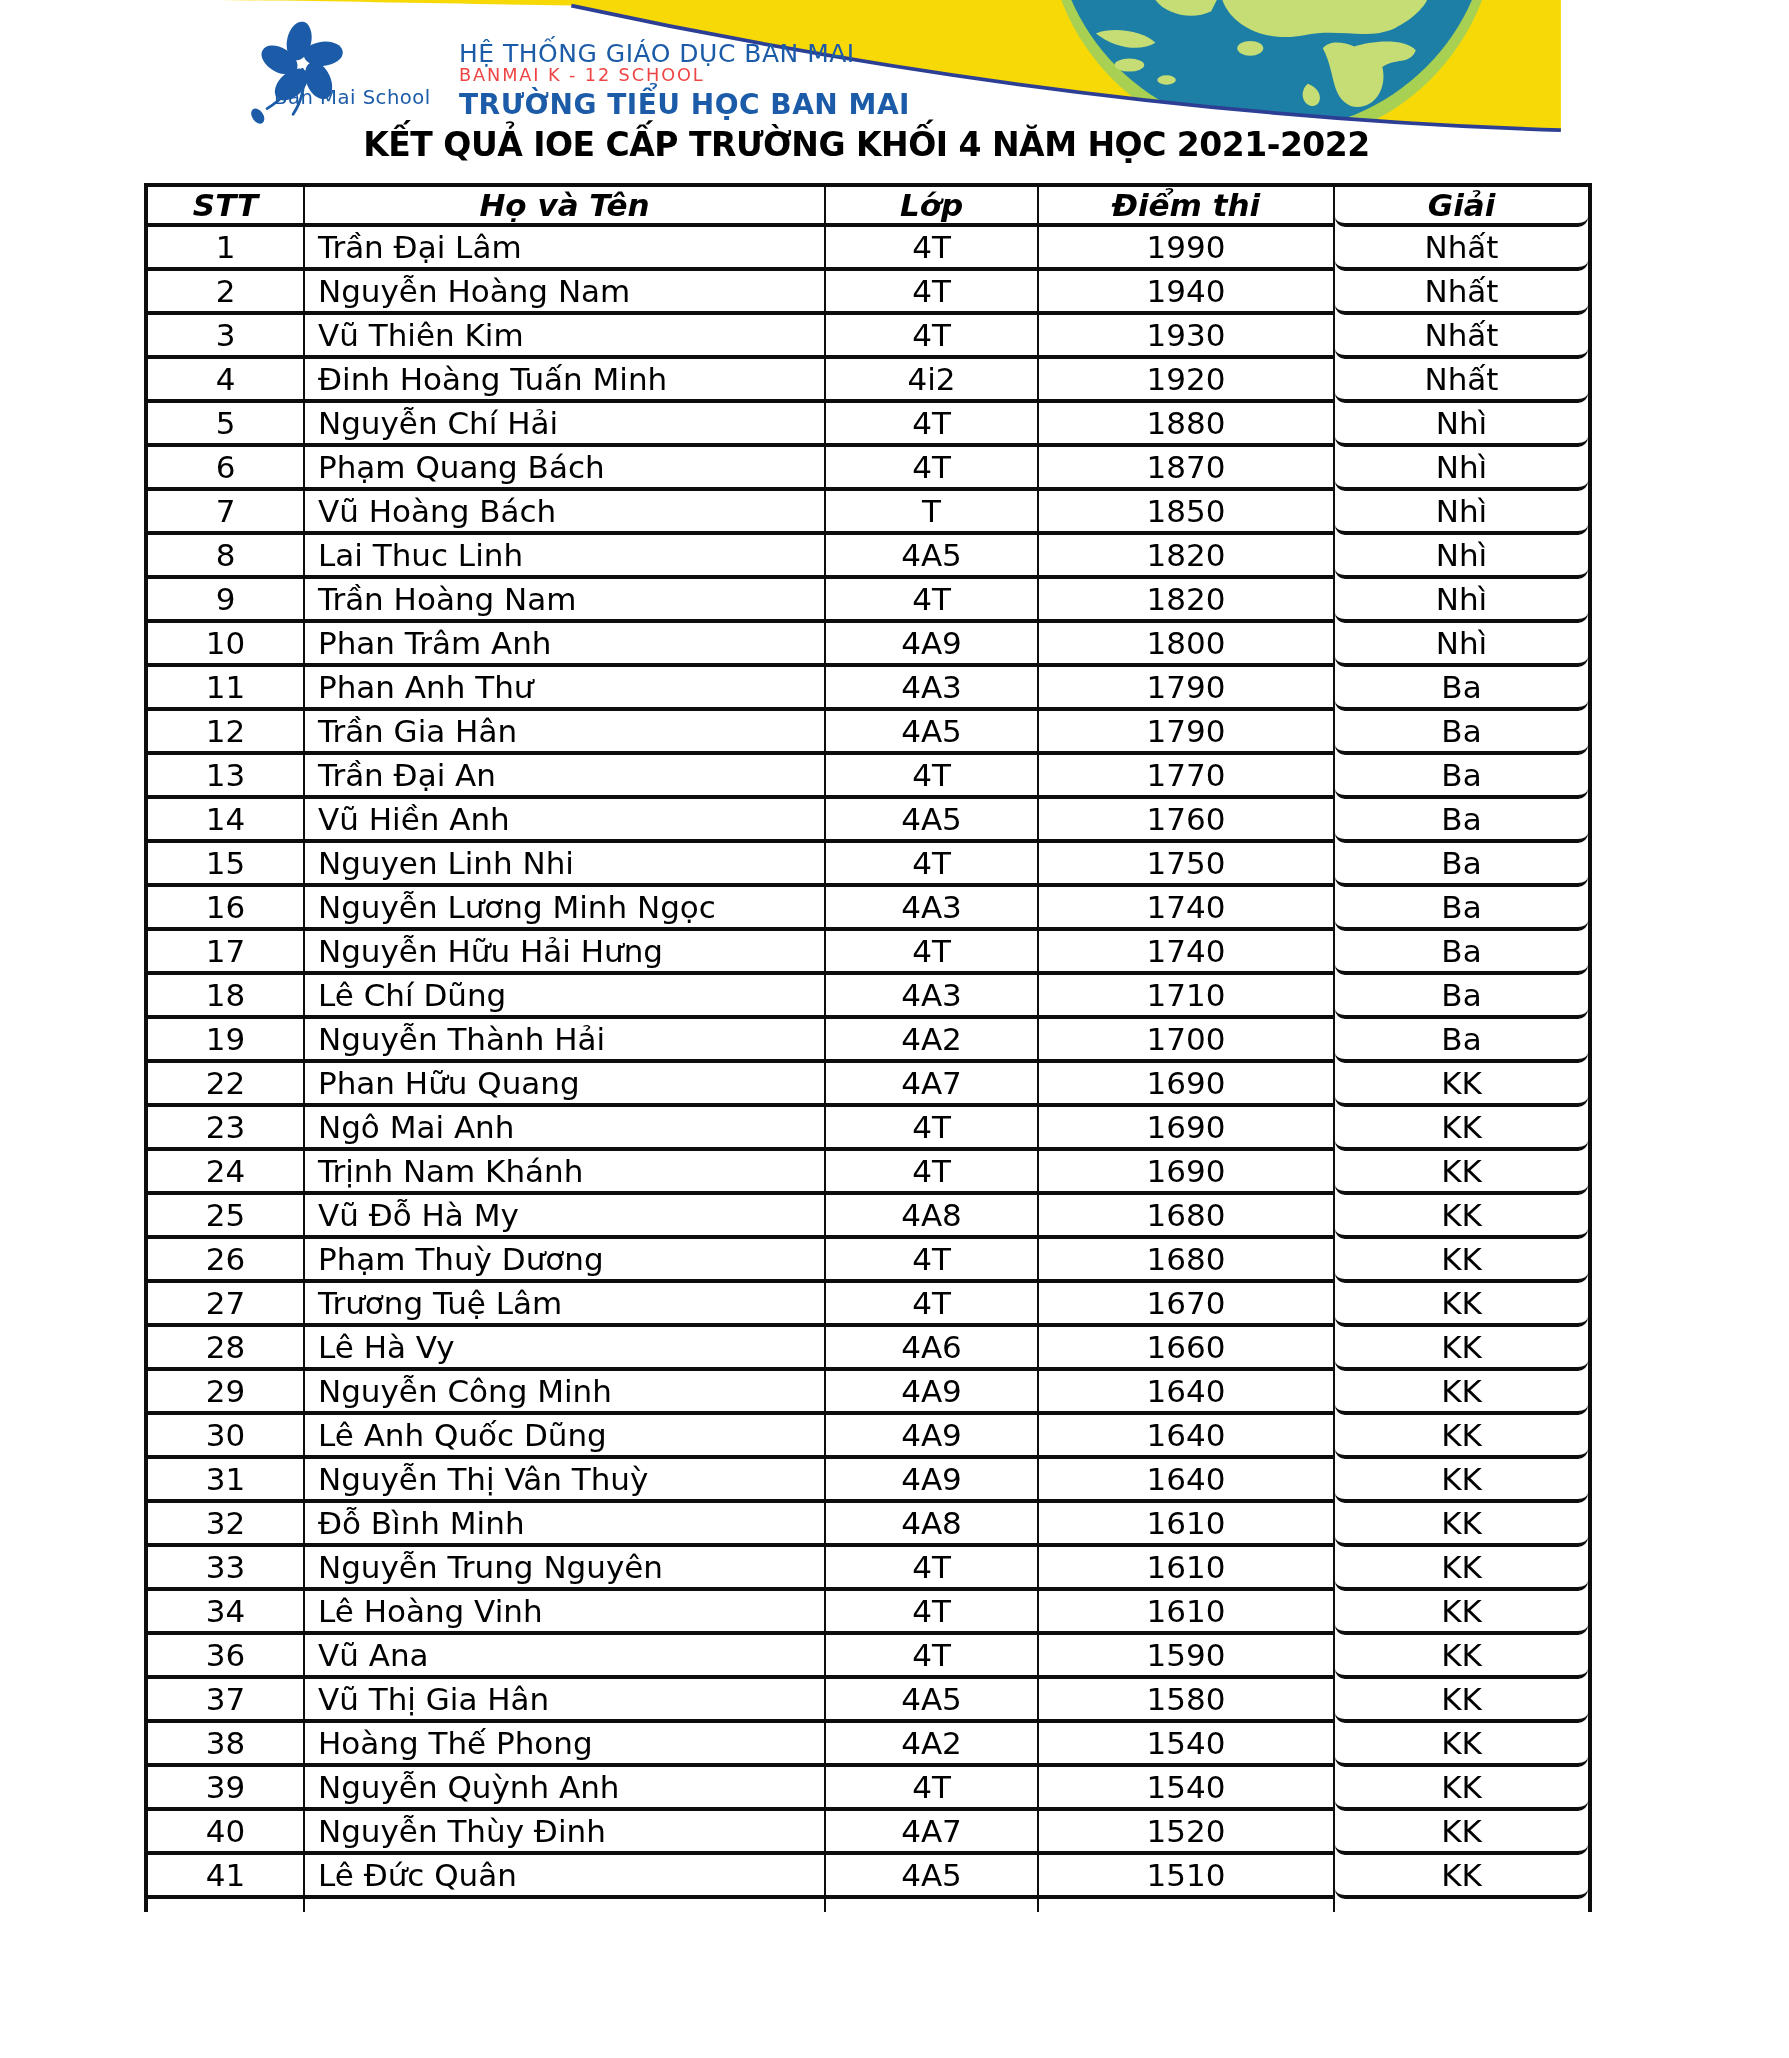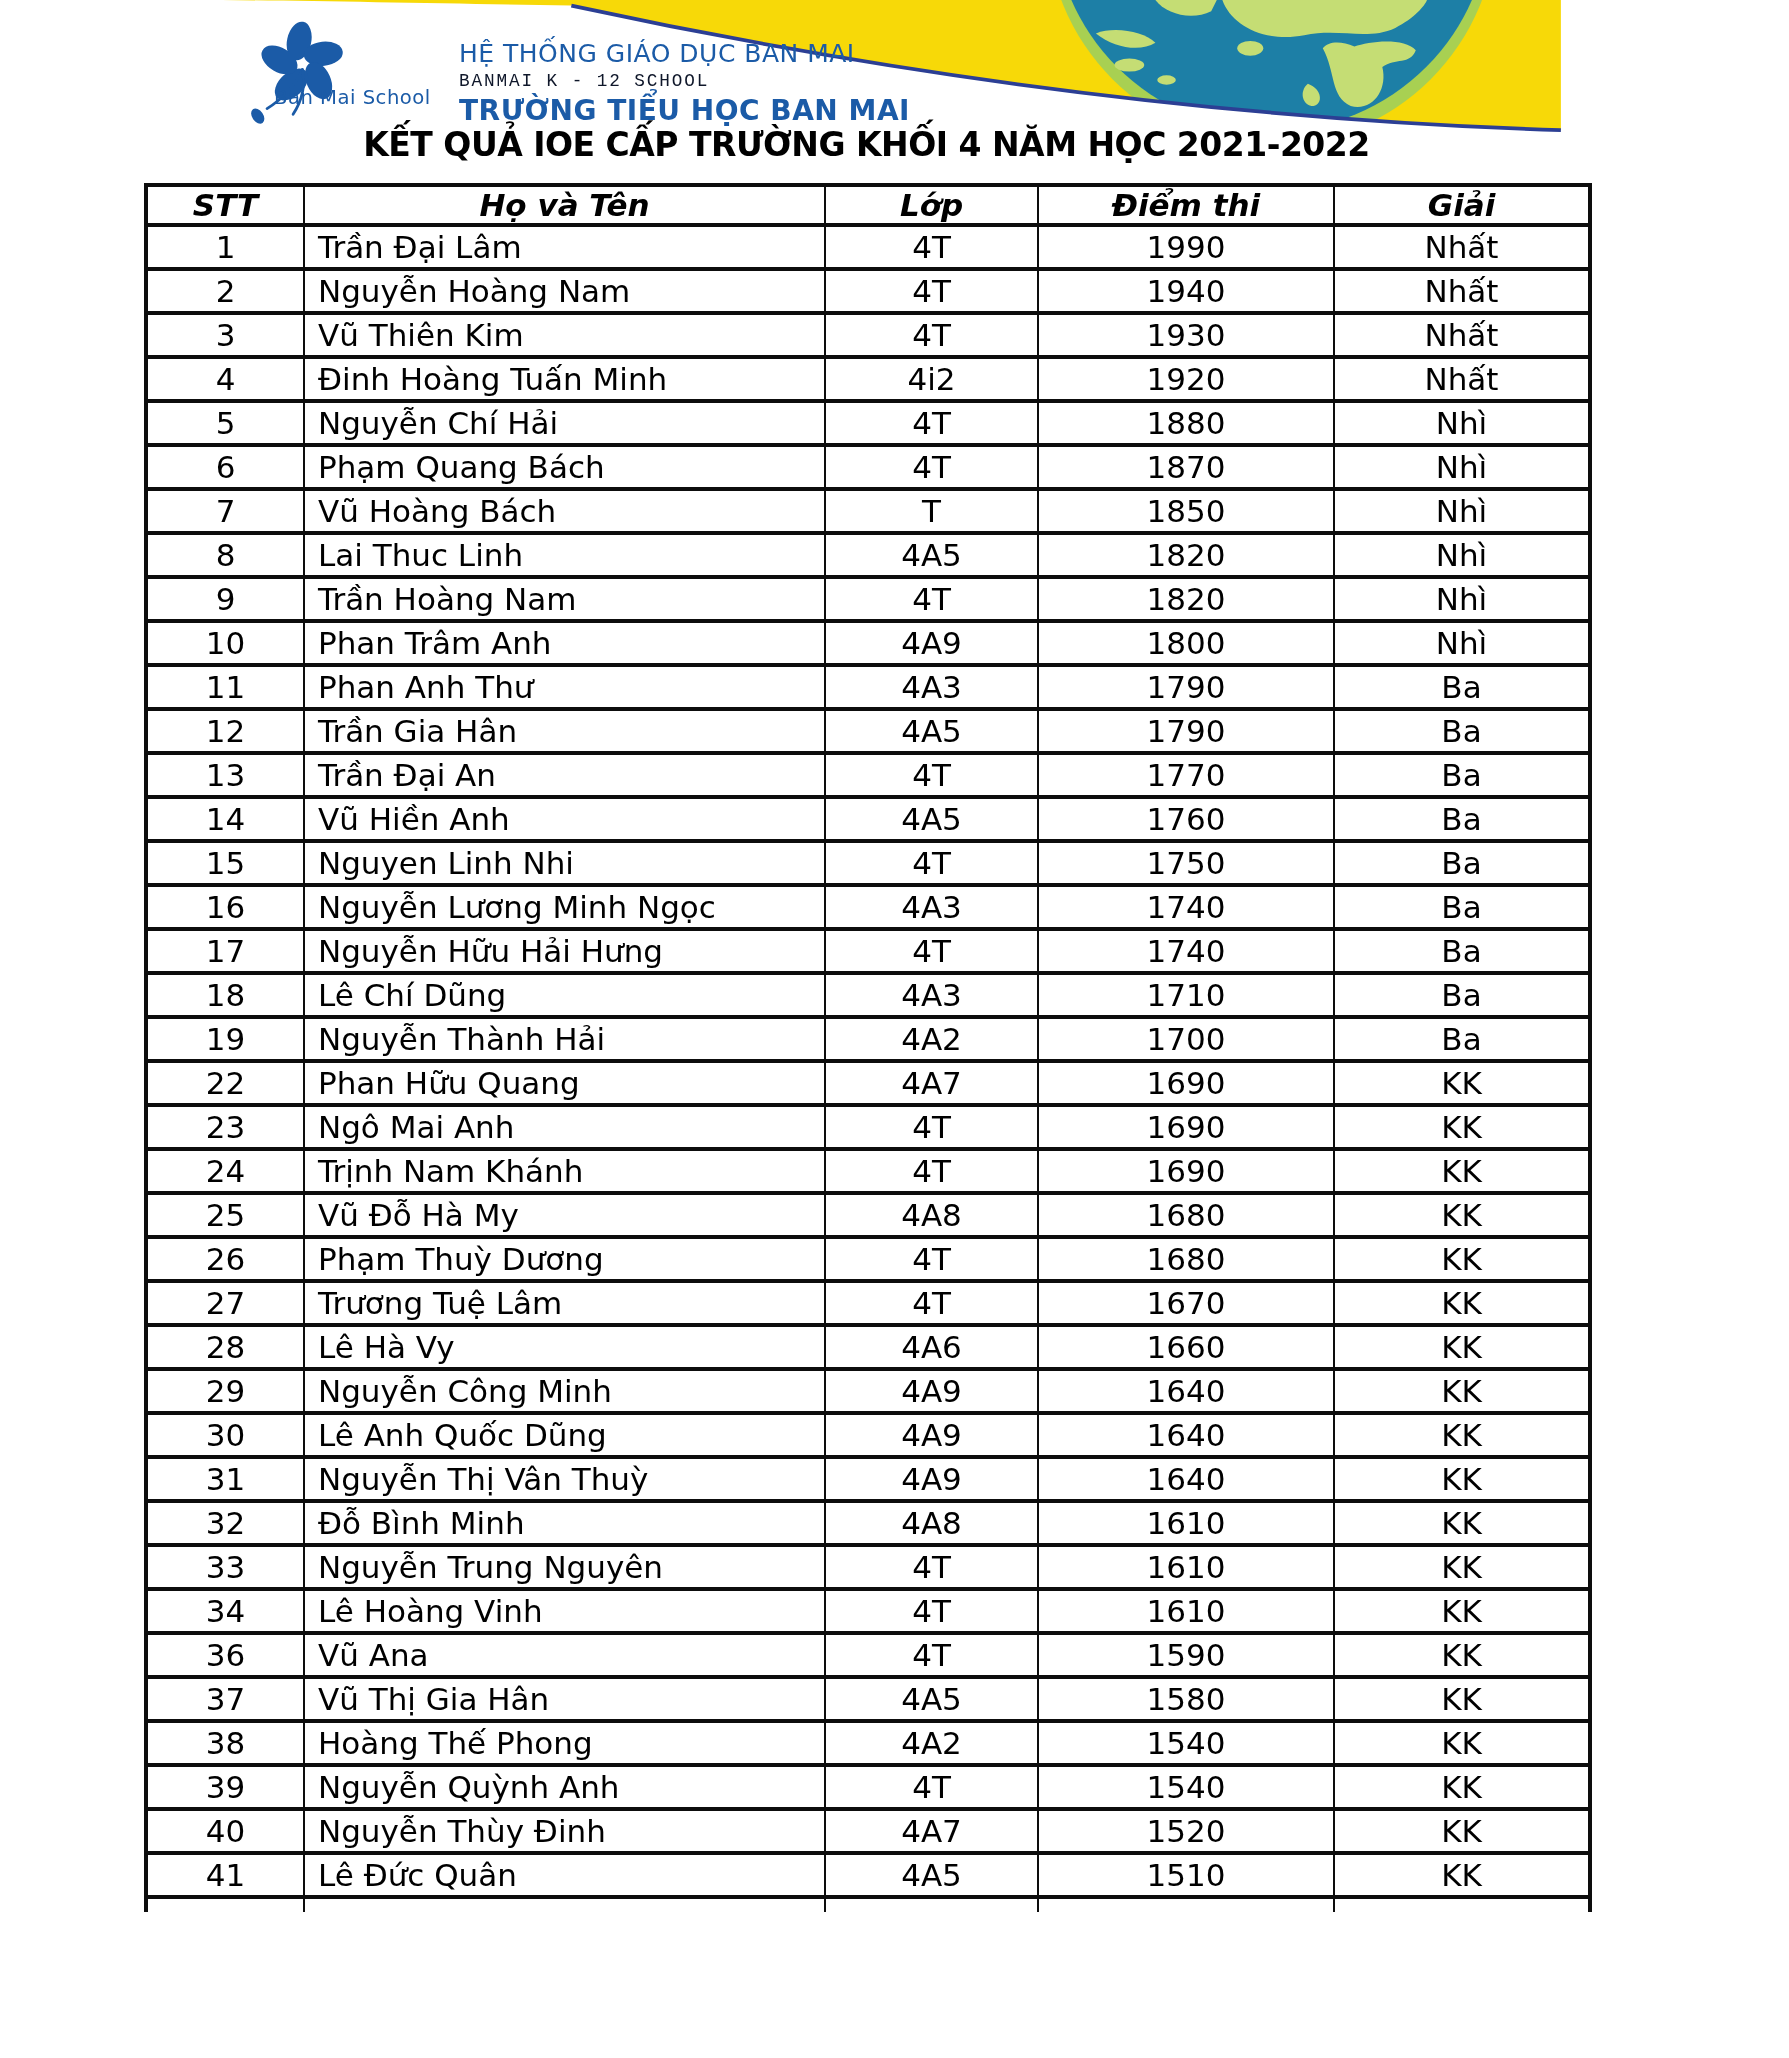--- a/index.html
+++ b/index.html
@@ -14,21 +14,21 @@
   
   .banner-svg{position:absolute;top:0;left:0;}
   .logo-wrap{position:absolute;top:20.5px;left:241px;width:214px;height:112px;}
   .logo-caption{
     position:absolute;top:86px;left:274px;
     font-size:19.6px;font-weight:normal;color:#1b5ba7;
     letter-spacing:0.5px;white-space:nowrap;
   }
   .school-lines{position:absolute;top:41px;left:459px;line-height:1;white-space:nowrap;}
   .school-line1{font-size:25px;font-weight:normal;color:#1b5ba7;letter-spacing:0.5px;}
-  .school-line2{font-size:17.7px;font-weight:normal;color:#0f172a;letter-spacing:1.9px;margin-top:7px;font-family:Liberation Mono, monospace;}
+  .school-line2{font-size:17.7px;font-weight:normal;color:#ef4444;letter-spacing:1.9px;margin-top:1px;}
   .school-line3{font-size:28px;font-weight:bold;color:#1b5ba7;letter-spacing:0.5px;margin-top:6.5px;}
   
   .doc-title{
     position:absolute;top:125px;left:144px;width:1445px;
     text-align:center;font-size:33px;font-weight:bold;color:#000;
     letter-spacing:-0.5px;white-space:nowrap;
   }
   
   .table-wrap{
     position:absolute;top:183px;left:144px;
@@ -44,21 +44,21 @@
     border-right:2.8px solid #0d0d0d;
     border-bottom:4.7px solid #0d0d0d;
     font-size:31px;
     text-align:center;
     vertical-align:middle;
     overflow:hidden;
     white-space:nowrap;
   }
   table.results th{height:31px;font-weight:bold;font-style:italic;}
   table.results td{height:44px;font-weight:normal;}
-  table.results th:last-child, table.results td:last-child{border-right:none;}
+  table.results th:last-child, table.results td:last-child{border-right:none;border-radius:10px;}
   table.results td.col-name{text-align:left;padding-left:13px;}
   table.results tr.partial td{height:13px;border-bottom:none;}
 </style>
 </head>
 <body>
 
 <svg class="banner-svg" width="1790" height="186" viewBox="0 0 1920 200">
   <defs>
     <clipPath id="bandClip">
       <path d="M236,0 L1676,0 L1676,140 C1250,126 880,64 612,6 C480,4 340,1 236,0 Z"></path>

